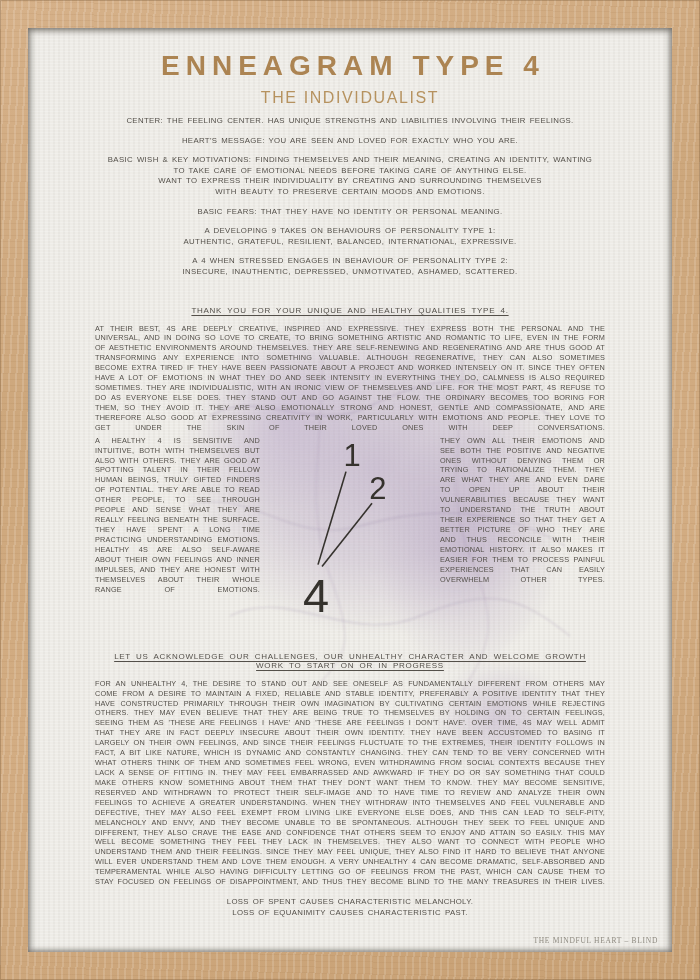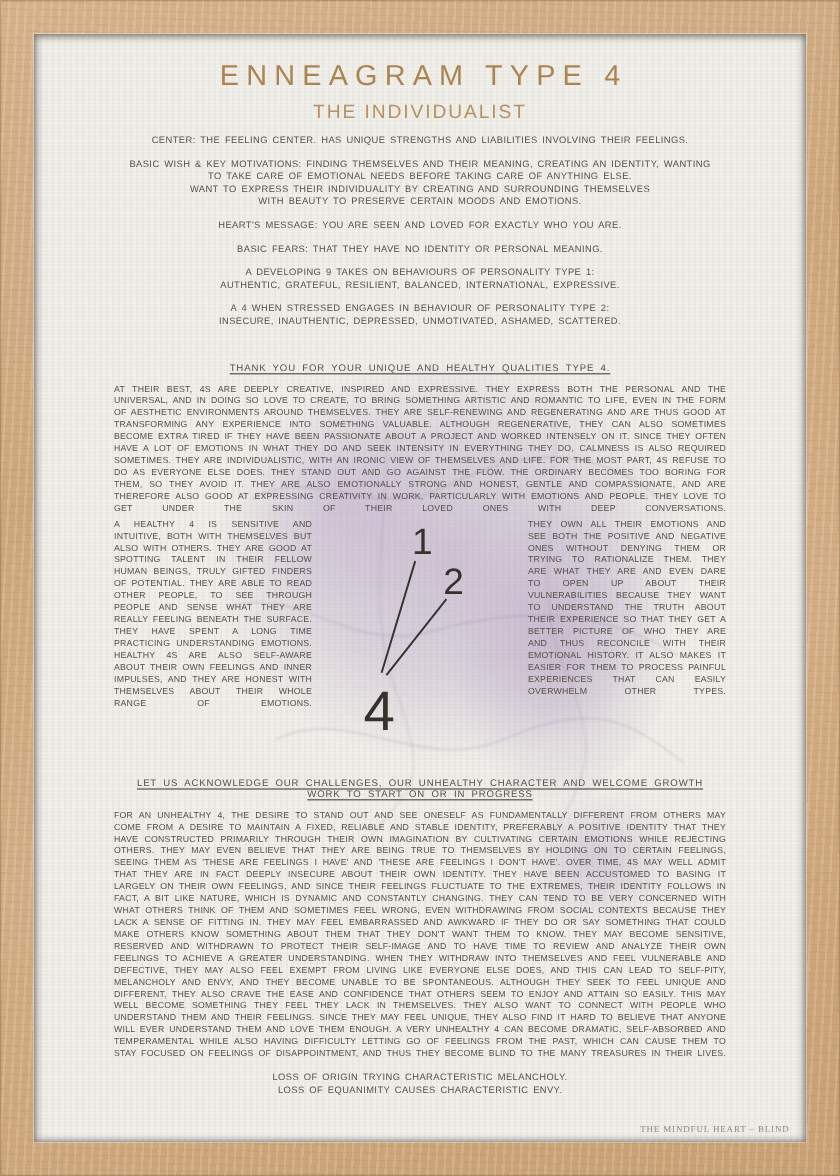--- a/index.html
+++ b/index.html
@@ -39,21 +39,21 @@
     filter:blur(5px);
     border-radius:50% 50% 44% 56% / 55% 45% 55% 45%;
     background:radial-gradient(closest-side at 45% 40%, rgba(170,150,188,0.40), rgba(170,150,188,0) 95%);
   }
   .veins{position:absolute;left:142px;top:268px;width:414px;height:408px;z-index:1;filter:blur(1px);}
   .content{
     position:relative;z-index:2;box-sizing:border-box;
     padding:22px 67px 0 67px;text-align:center;
     color:#54504a;font-family:"Liberation Sans", sans-serif;
   }
-  .title{font-size:24px;letter-spacing:6px;padding-left:6px;color:#ac8452;white-space:nowrap;}
+  .title{font-size:28px;letter-spacing:6px;padding-left:6px;color:#ac8452;white-space:nowrap;font-weight:bold;}
   .subtitle{font-size:16px;letter-spacing:1.6px;color:#b6925f;margin-top:7px;}
   .intro{margin-top:8px;}
   .intro-block{
     font-size:7.8px;line-height:1.36;letter-spacing:0.35px;word-spacing:1.4px;
     margin-top:9px;white-space:pre-line;
   }
   .section-heading{
     font-size:8px;letter-spacing:0.7px;word-spacing:2.4px;
     text-decoration:underline;text-underline-offset:2px;
     margin:28px 0 9px 0;white-space:pre-line;
@@ -90,25 +90,25 @@
       <path d="M150 40 C 160 120, 130 200, 160 280 S 170 360, 140 400" stroke="rgba(128,108,148,0.16)" stroke-width="1.3"></path>
       <path d="M290 30 C 300 110, 270 190, 300 260 S 320 350, 290 400" stroke="rgba(128,108,148,0.16)" stroke-width="1.3"></path>
     </svg>
 
     <div class="content">
       <div class="title">ENNEAGRAM TYPE 4</div>
       <div class="subtitle">THE INDIVIDUALIST</div>
 
       <div class="intro">
         <div class="intro-block">CENTER: THE FEELING CENTER. HAS UNIQUE STRENGTHS AND LIABILITIES INVOLVING THEIR FEELINGS.</div>
+        <div class="intro-block">HEART'S MESSAGE: YOU ARE SEEN AND LOVED FOR EXACTLY WHO YOU ARE.</div>
         <div class="intro-block">BASIC WISH &amp; KEY MOTIVATIONS: FINDING THEMSELVES AND THEIR MEANING, CREATING AN IDENTITY, WANTING
 TO TAKE CARE OF EMOTIONAL NEEDS BEFORE TAKING CARE OF ANYTHING ELSE.
 WANT TO EXPRESS THEIR INDIVIDUALITY BY CREATING AND SURROUNDING THEMSELVES
 WITH BEAUTY TO PRESERVE CERTAIN MOODS AND EMOTIONS.</div>
-        <div class="intro-block">HEART'S MESSAGE: YOU ARE SEEN AND LOVED FOR EXACTLY WHO YOU ARE.</div>
         <div class="intro-block">BASIC FEARS: THAT THEY HAVE NO IDENTITY OR PERSONAL MEANING.</div>
         <div class="intro-block">A DEVELOPING 9 TAKES ON BEHAVIOURS OF PERSONALITY TYPE 1:
 AUTHENTIC, GRATEFUL, RESILIENT, BALANCED, INTERNATIONAL, EXPRESSIVE.</div>
         <div class="intro-block">A 4 WHEN STRESSED ENGAGES IN BEHAVIOUR OF PERSONALITY TYPE 2:
 INSECURE, INAUTHENTIC, DEPRESSED, UNMOTIVATED, ASHAMED, SCATTERED.</div>
       </div>
 
       <div class="section-heading">THANK YOU FOR YOUR UNIQUE AND HEALTHY QUALITIES TYPE 4.</div>
       <div class="para">AT THEIR BEST, 4S ARE DEEPLY CREATIVE, INSPIRED AND EXPRESSIVE. THEY EXPRESS BOTH THE PERSONAL AND THE UNIVERSAL, AND IN DOING SO LOVE TO CREATE, TO BRING SOMETHING ARTISTIC AND ROMANTIC TO LIFE, EVEN IN THE FORM OF AESTHETIC ENVIRONMENTS AROUND THEMSELVES. THEY ARE SELF-RENEWING AND REGENERATING AND ARE THUS GOOD AT TRANSFORMING ANY EXPERIENCE INTO SOMETHING VALUABLE. ALTHOUGH REGENERATIVE, THEY CAN ALSO SOMETIMES BECOME EXTRA TIRED IF THEY HAVE BEEN PASSIONATE ABOUT A PROJECT AND WORKED INTENSELY ON IT. SINCE THEY OFTEN HAVE A LOT OF EMOTIONS IN WHAT THEY DO AND SEEK INTENSITY IN EVERYTHING THEY DO, CALMNESS IS ALSO REQUIRED SOMETIMES. THEY ARE INDIVIDUALISTIC, WITH AN IRONIC VIEW OF THEMSELVES AND LIFE. FOR THE MOST PART, 4S REFUSE TO DO AS EVERYONE ELSE DOES. THEY STAND OUT AND GO AGAINST THE FLOW. THE ORDINARY BECOMES TOO BORING FOR THEM, SO THEY AVOID IT. THEY ARE ALSO EMOTIONALLY STRONG AND HONEST, GENTLE AND COMPASSIONATE, AND ARE THEREFORE ALSO GOOD AT EXPRESSING CREATIVITY IN WORK, PARTICULARLY WITH EMOTIONS AND PEOPLE. THEY LOVE TO GET UNDER THE SKIN OF THEIR LOVED ONES WITH DEEP CONVERSATIONS.</div>
 
@@ -124,20 +124,20 @@
           </svg>
         </div>
         <div class="col-side para">THEY OWN ALL THEIR EMOTIONS AND SEE BOTH THE POSITIVE AND NEGATIVE ONES WITHOUT DENYING THEM OR TRYING TO RATIONALIZE THEM. THEY ARE WHAT THEY ARE AND EVEN DARE TO OPEN UP ABOUT THEIR VULNERABILITIES BECAUSE THEY WANT TO UNDERSTAND THE TRUTH ABOUT THEIR EXPERIENCE SO THAT THEY GET A BETTER PICTURE OF WHO THEY ARE AND THUS RECONCILE WITH THEIR EMOTIONAL HISTORY. IT ALSO MAKES IT EASIER FOR THEM TO PROCESS PAINFUL EXPERIENCES THAT CAN EASILY OVERWHELM OTHER TYPES.</div>
       </div>
 
       <div class="section-heading">LET US ACKNOWLEDGE OUR CHALLENGES, OUR UNHEALTHY CHARACTER AND WELCOME GROWTH
 WORK TO START ON OR IN PROGRESS</div>
       <div class="para">FOR AN UNHEALTHY 4, THE DESIRE TO STAND OUT AND SEE ONESELF AS FUNDAMENTALLY DIFFERENT FROM OTHERS MAY COME FROM A DESIRE TO MAINTAIN A FIXED, RELIABLE AND STABLE IDENTITY, PREFERABLY A POSITIVE IDENTITY THAT THEY HAVE CONSTRUCTED PRIMARILY THROUGH THEIR OWN IMAGINATION BY CULTIVATING CERTAIN EMOTIONS WHILE REJECTING OTHERS. THEY MAY EVEN BELIEVE THAT THEY ARE BEING TRUE TO THEMSELVES BY HOLDING ON TO CERTAIN FEELINGS, SEEING THEM AS 'THESE ARE FEELINGS I HAVE' AND 'THESE ARE FEELINGS I DON'T HAVE'. OVER TIME, 4S MAY WELL ADMIT THAT THEY ARE IN FACT DEEPLY INSECURE ABOUT THEIR OWN IDENTITY. THEY HAVE BEEN ACCUSTOMED TO BASING IT LARGELY ON THEIR OWN FEELINGS, AND SINCE THEIR FEELINGS FLUCTUATE TO THE EXTREMES, THEIR IDENTITY FOLLOWS IN FACT, A BIT LIKE NATURE, WHICH IS DYNAMIC AND CONSTANTLY CHANGING. THEY CAN TEND TO BE VERY CONCERNED WITH WHAT OTHERS THINK OF THEM AND SOMETIMES FEEL WRONG, EVEN WITHDRAWING FROM SOCIAL CONTEXTS BECAUSE THEY LACK A SENSE OF FITTING IN. THEY MAY FEEL EMBARRASSED AND AWKWARD IF THEY DO OR SAY SOMETHING THAT COULD MAKE OTHERS KNOW SOMETHING ABOUT THEM THAT THEY DON'T WANT THEM TO KNOW. THEY MAY BECOME SENSITIVE, RESERVED AND WITHDRAWN TO PROTECT THEIR SELF-IMAGE AND TO HAVE TIME TO REVIEW AND ANALYZE THEIR OWN FEELINGS TO ACHIEVE A GREATER UNDERSTANDING. WHEN THEY WITHDRAW INTO THEMSELVES AND FEEL VULNERABLE AND DEFECTIVE, THEY MAY ALSO FEEL EXEMPT FROM LIVING LIKE EVERYONE ELSE DOES, AND THIS CAN LEAD TO SELF-PITY, MELANCHOLY AND ENVY, AND THEY BECOME UNABLE TO BE SPONTANEOUS. ALTHOUGH THEY SEEK TO FEEL UNIQUE AND DIFFERENT, THEY ALSO CRAVE THE EASE AND CONFIDENCE THAT OTHERS SEEM TO ENJOY AND ATTAIN SO EASILY. THIS MAY WELL BECOME SOMETHING THEY FEEL THEY LACK IN THEMSELVES. THEY ALSO WANT TO CONNECT WITH PEOPLE WHO UNDERSTAND THEM AND THEIR FEELINGS. SINCE THEY MAY FEEL UNIQUE, THEY ALSO FIND IT HARD TO BELIEVE THAT ANYONE WILL EVER UNDERSTAND THEM AND LOVE THEM ENOUGH. A VERY UNHEALTHY 4 CAN BECOME DRAMATIC, SELF-ABSORBED AND TEMPERAMENTAL WHILE ALSO HAVING DIFFICULTY LETTING GO OF FEELINGS FROM THE PAST, WHICH CAN CAUSE THEM TO STAY FOCUSED ON FEELINGS OF DISAPPOINTMENT, AND THUS THEY BECOME BLIND TO THE MANY TREASURES IN THEIR LIVES.</div>
 
       <div class="footer">
-        <div class="footer-line">LOSS OF ORIGIN TRYING CHARACTERISTIC MELANCHOLY.</div>
-        <div class="footer-line">LOSS OF EQUANIMITY CAUSES CHARACTERISTIC ENVY.</div>
+        <div class="footer-line">LOSS OF SPENT CAUSES CHARACTERISTIC MELANCHOLY.</div>
+        <div class="footer-line">LOSS OF EQUANIMITY CAUSES CHARACTERISTIC PAST.</div>
       </div>
     </div>
 
     <div class="signature">THE MINDFUL HEART – BLIND</div>
   </div>
 </div>
 
 </body></html>

